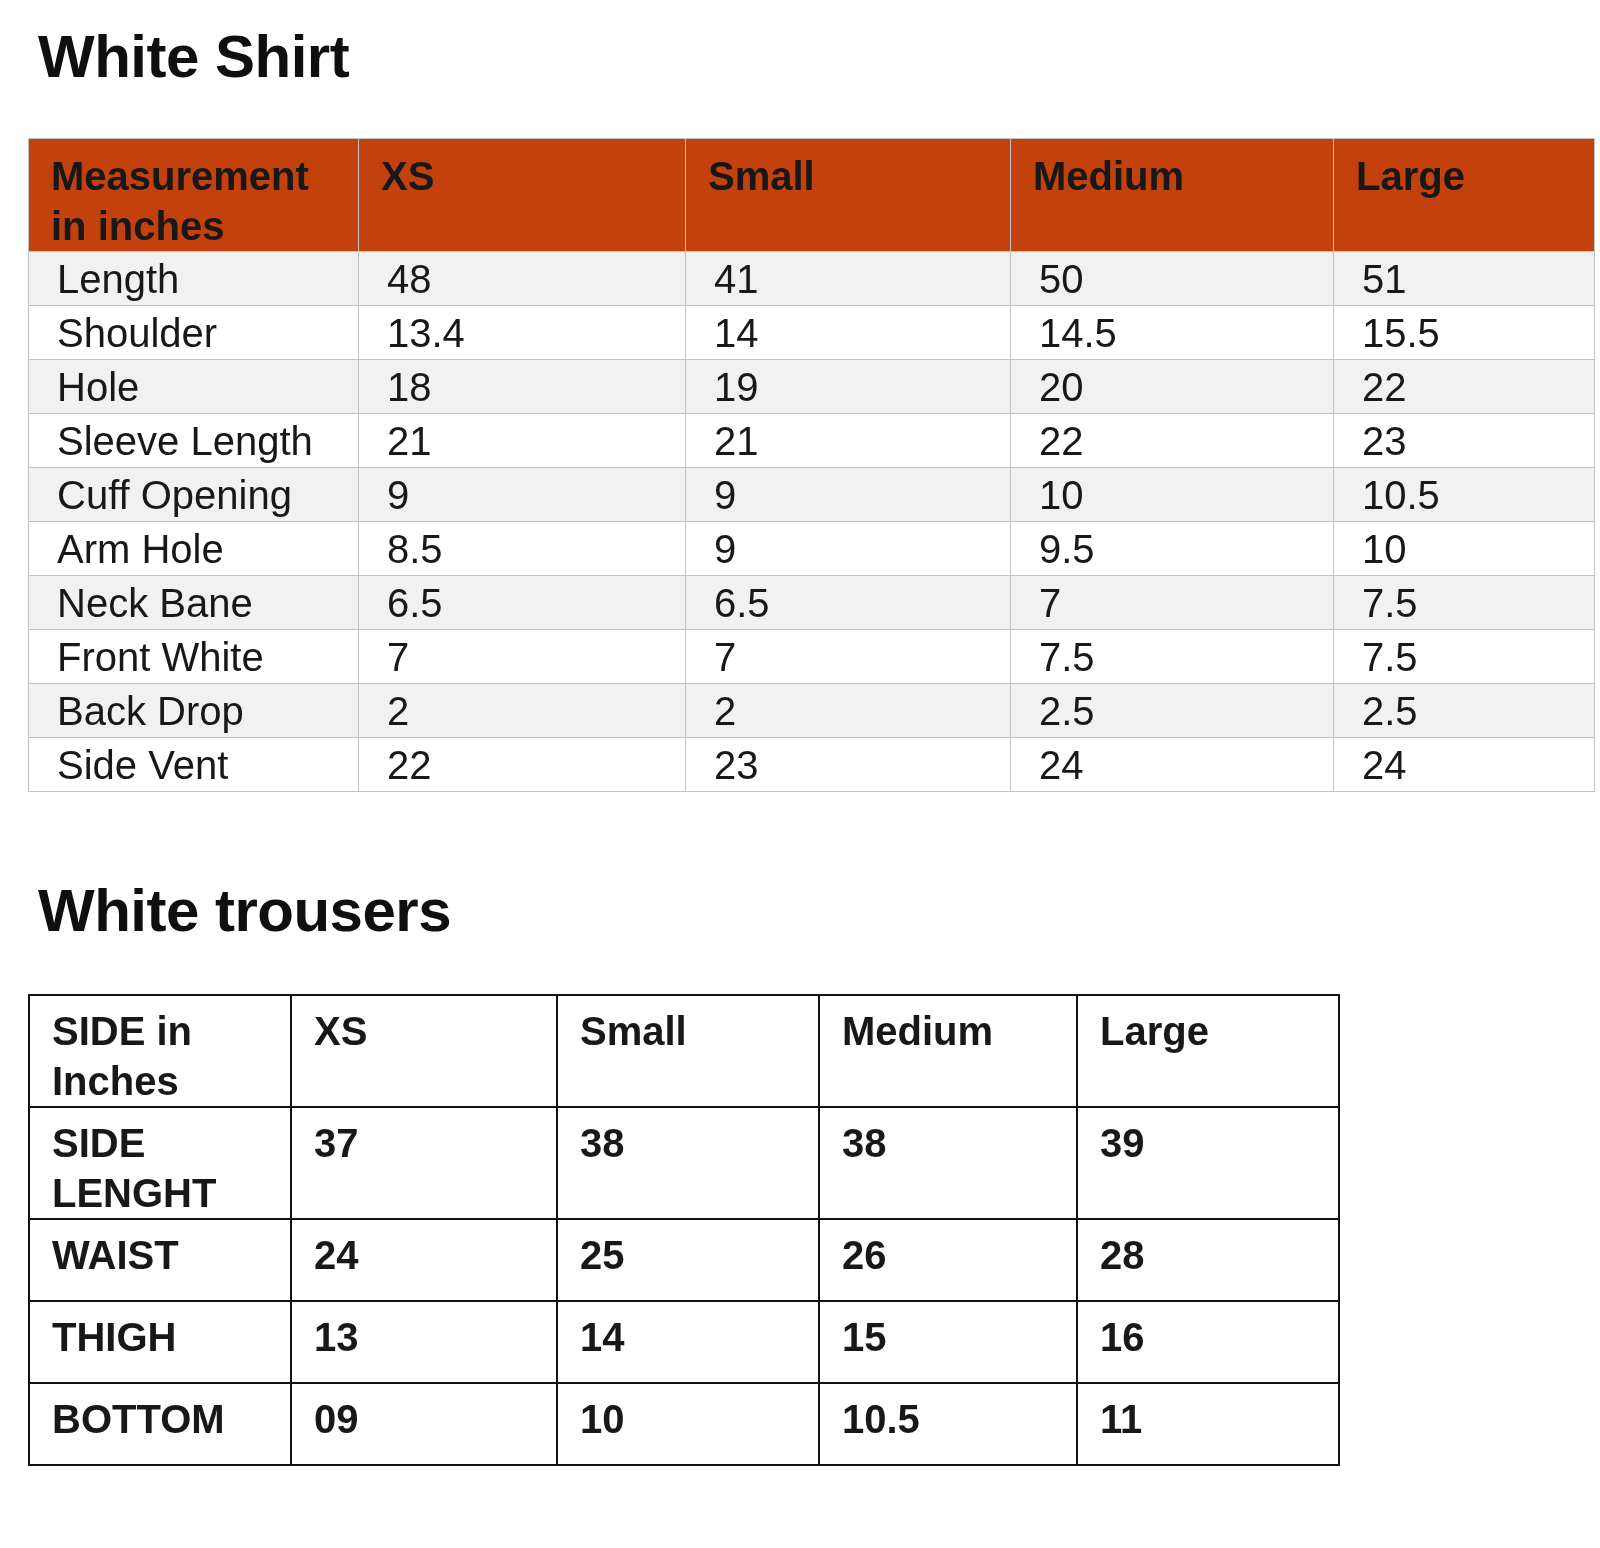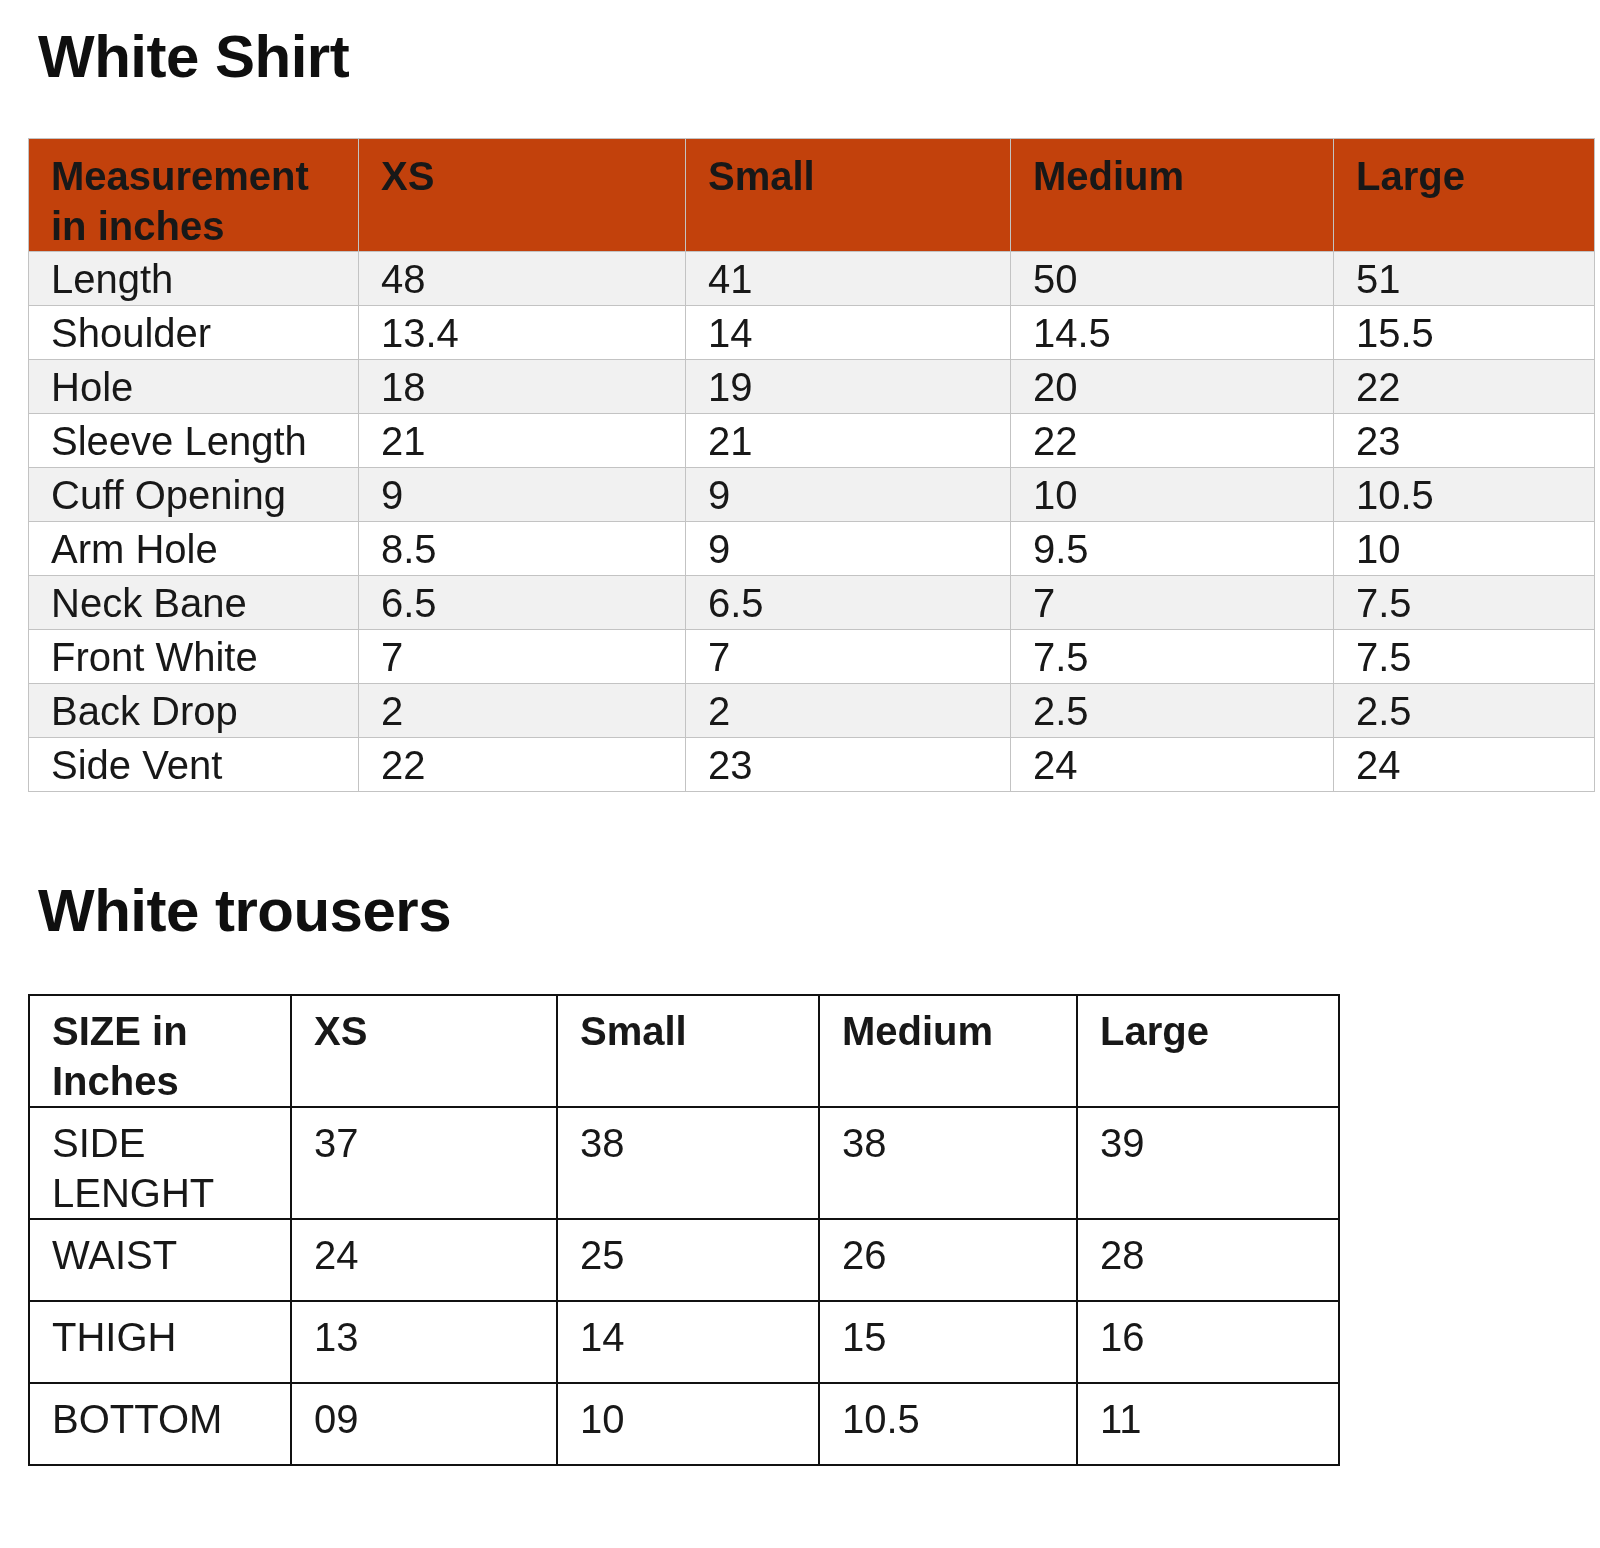--- a/index.html
+++ b/index.html
@@ -38,21 +38,21 @@
     font-weight: 700;
     height: 108px;
     vertical-align: top;
     padding: 12px 24px 0 22px;
     line-height: 50px;
     background: #c2410c;
   }
   table.shirt-table td {
     height: 54px;
     vertical-align: middle;
-    padding: 0 24px 0 22px;
+    padding: 0 24px 0 28px;
     line-height: 44px;
     white-space: nowrap;
   }
   table.shirt-table tbody tr:nth-child(odd) td { background: #f1f1f1; }
 
   
   table.trousers-table {
     margin-top: 50px;
     width: 1310px;
     border-collapse: collapse;
@@ -65,21 +65,21 @@
     vertical-align: top;
     padding: 10px 24px 0 22px;
     line-height: 50px;
     background: #ffffff;
   }
   table.trousers-table th {
     font-weight: 700;
     height: 108px;
   }
   table.trousers-table td {
-    font-weight: 400;
+    font-weight: 700;
     height: 82px;
   }
 </style>
 </head>
 <body>
 
 <div class="page">
 
   <h1 class="section-title">White Shirt</h1>
 
@@ -179,21 +179,21 @@
   <table class="trousers-table">
     <colgroup>
       <col style="width:262px">
         <col style="width:266px">
         <col style="width:262px">
         <col style="width:258px">
         <col style="width:262px">
     </colgroup>
     <thead>
       <tr>
-        <th>SIZE in Inches</th>
+        <th>SIDE in Inches</th>
         <th>XS</th>
         <th>Small</th>
         <th>Medium</th>
         <th>Large</th>
       </tr>
     </thead>
     <tbody>
       <tr>
         <td>SIDE LENGHT</td>
         <td>37</td>

